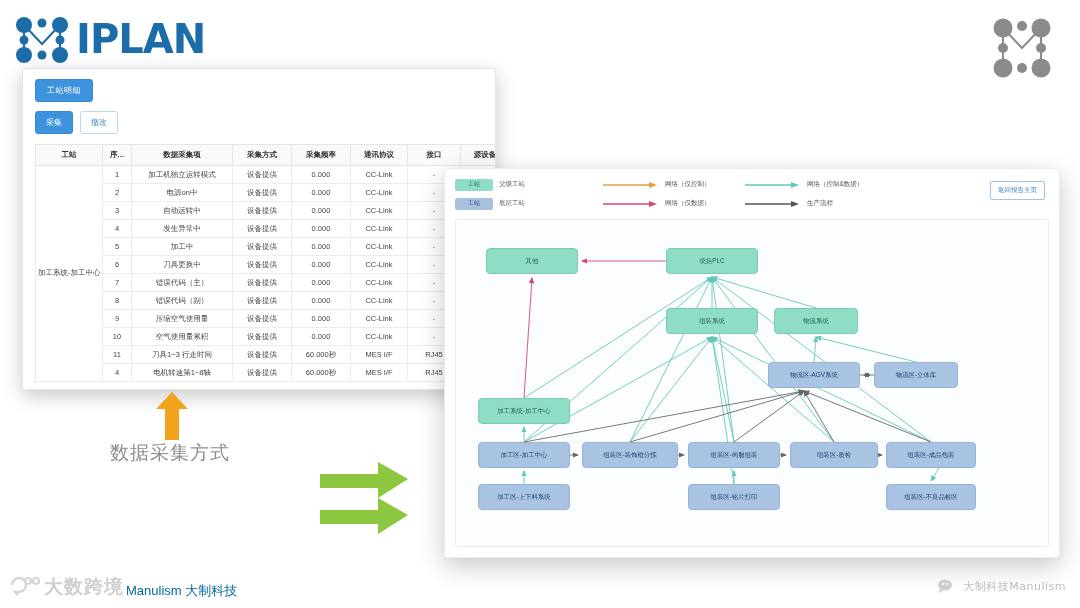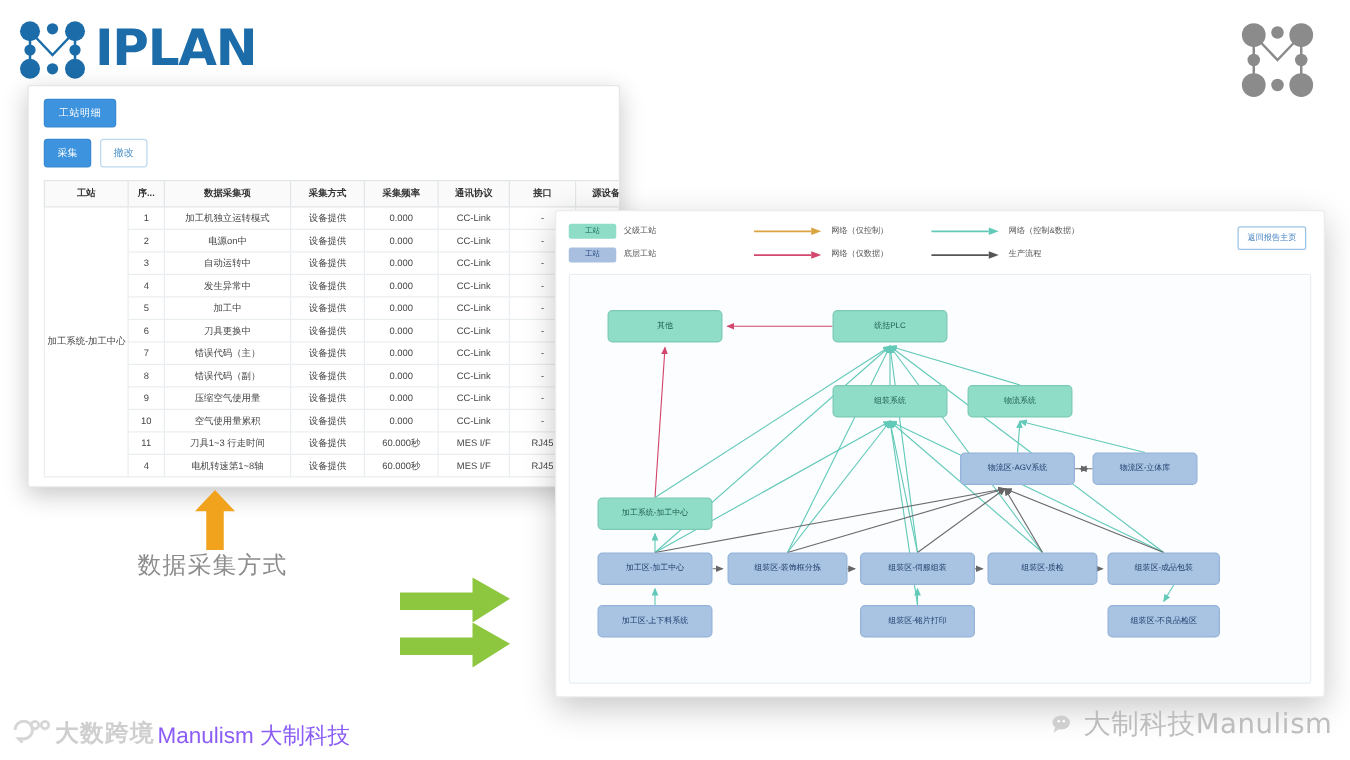--- a/index.html
+++ b/index.html
@@ -96,24 +96,24 @@
   .cap{font-size:19px;color:#8d8d8d;line-height:1.28;letter-spacing:1px;
        font-family:"DejaVu Sans",sans-serif;}
   .up-arrow{position:absolute;left:155px;top:392px;width:34px;height:48px;}
   .g-arrow-1{position:absolute;left:320px;top:462px;width:88px;height:36px;}
   .g-arrow-2{position:absolute;left:320px;top:498px;width:88px;height:36px;}
 
   
   .foot-left{position:absolute;left:8px;bottom:8px;display:flex;align-items:flex-end;gap:2px;}
   .wm-badge{font-size:19px;font-weight:700;color:#cfcfcf;letter-spacing:1px;
             font-family:"DejaVu Sans",sans-serif;position:relative;}
-  .foot-left-text{font-size:18px;color:#8b5cf6;}
+  .foot-left-text{font-size:13px;color:#0369a1;}
   .foot-right{position:absolute;right:14px;bottom:14px;display:flex;align-items:center;gap:6px;
               color:#b9b9b9;}
-  .foot-right-text{font-size:22px;letter-spacing:.5px;color:#bdbdbd;
+  .foot-right-text{font-size:11px;letter-spacing:.5px;color:#bdbdbd;
                    font-family:"DejaVu Sans",sans-serif;}
   .wechat{width:20px;height:16px;}
 </style>
 </head>
 <body>
 
 <div id="stage">
 
   <div class="brand">
     <div class="brand-mark">

